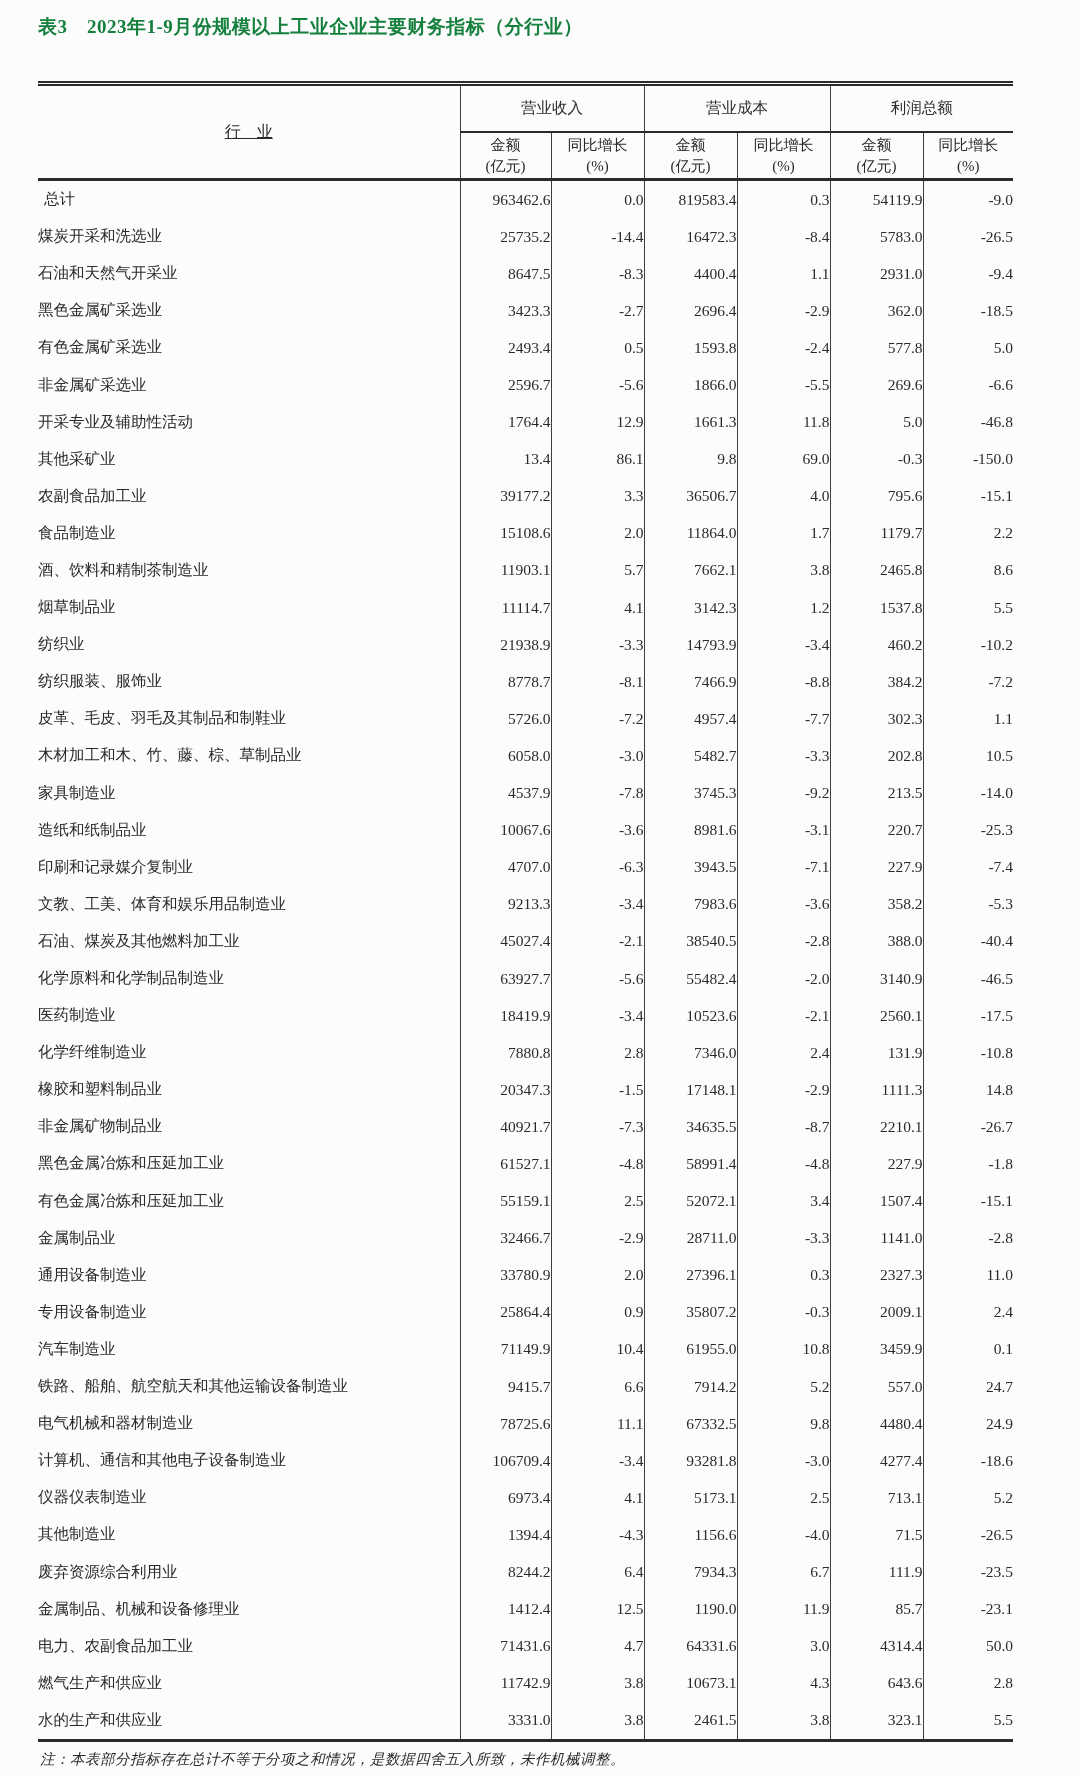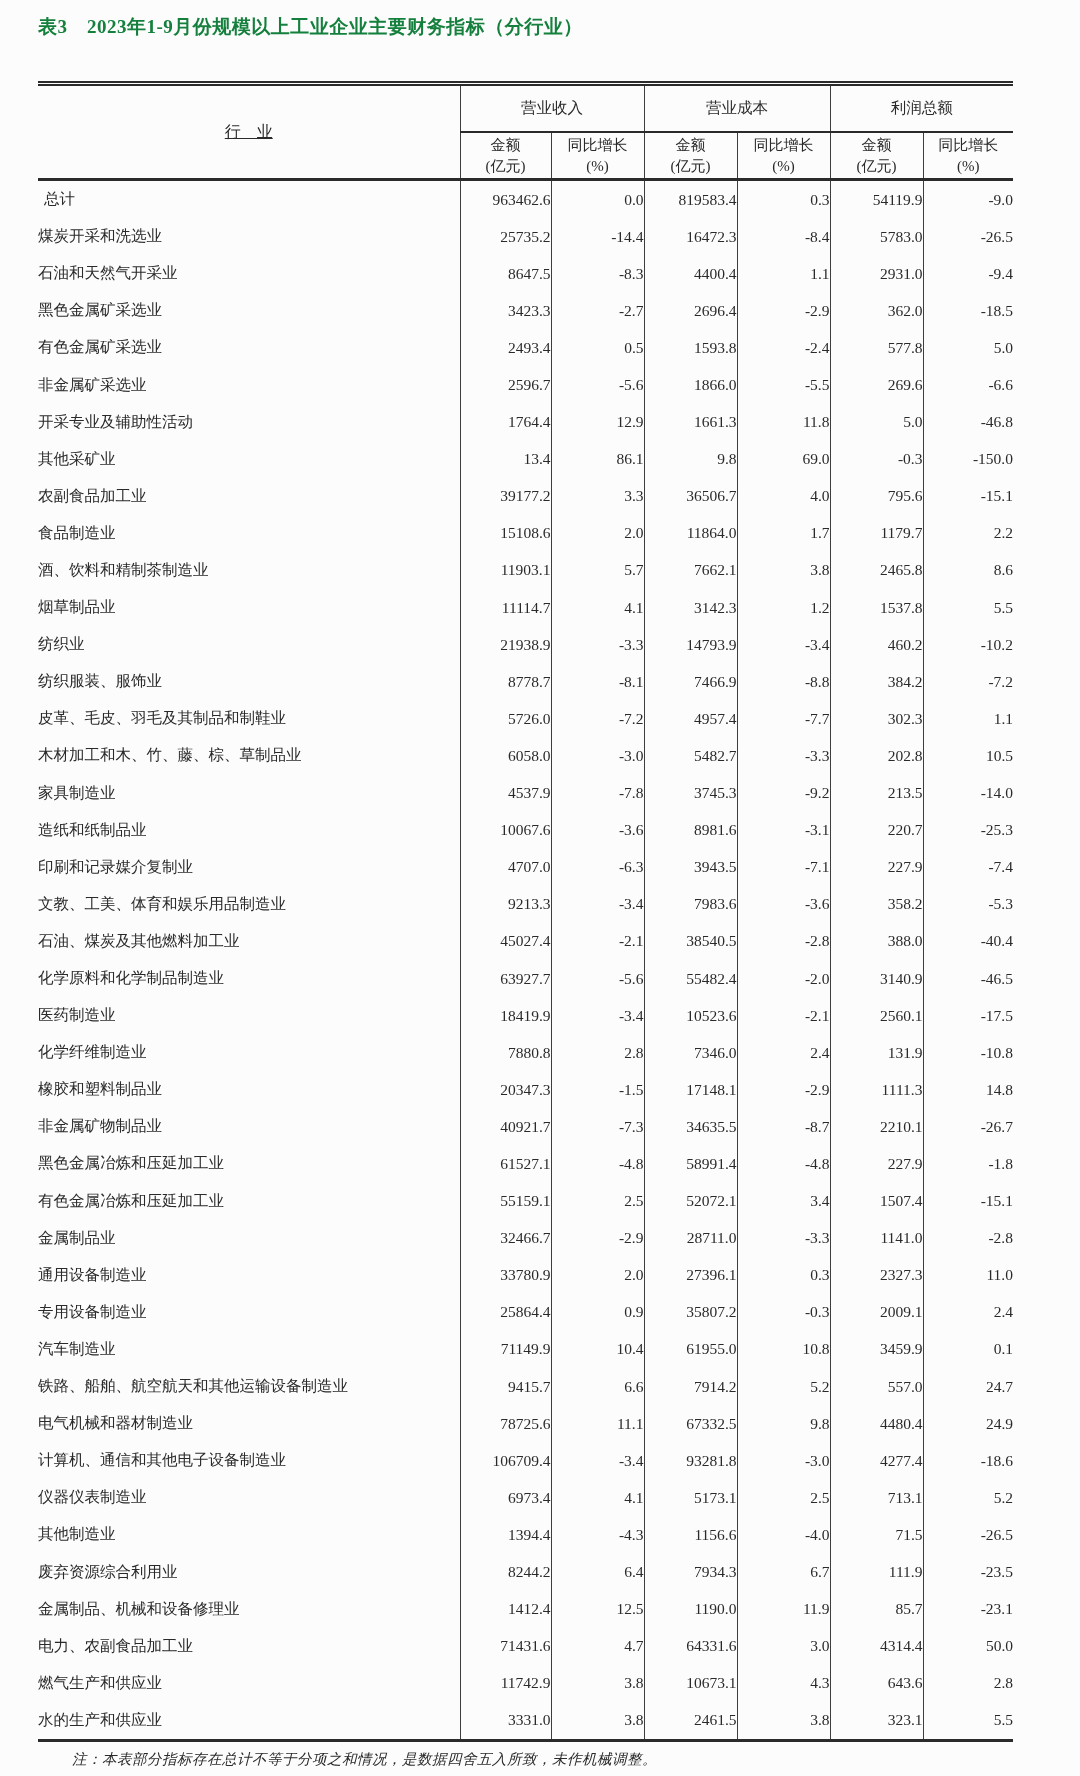--- a/index.html
+++ b/index.html
@@ -90,21 +90,20 @@
   }
   .note {
     position: absolute;
     left: 40px;
     top: 1750px;
     width: 1000px;
     font-size: 14.5px;
     font-style: italic;
     letter-spacing: 0.5px;
     color: #2a2a2a;
-    margin-left: 32px;
   }
 </style>
 </head>
 <body>
 
 <div class="title">表3　2023年1-9月份规模以上工业企业主要财务指标（分行业）</div>
 
 <table class="fin">
   <colgroup>
     <col style="width:422px">

